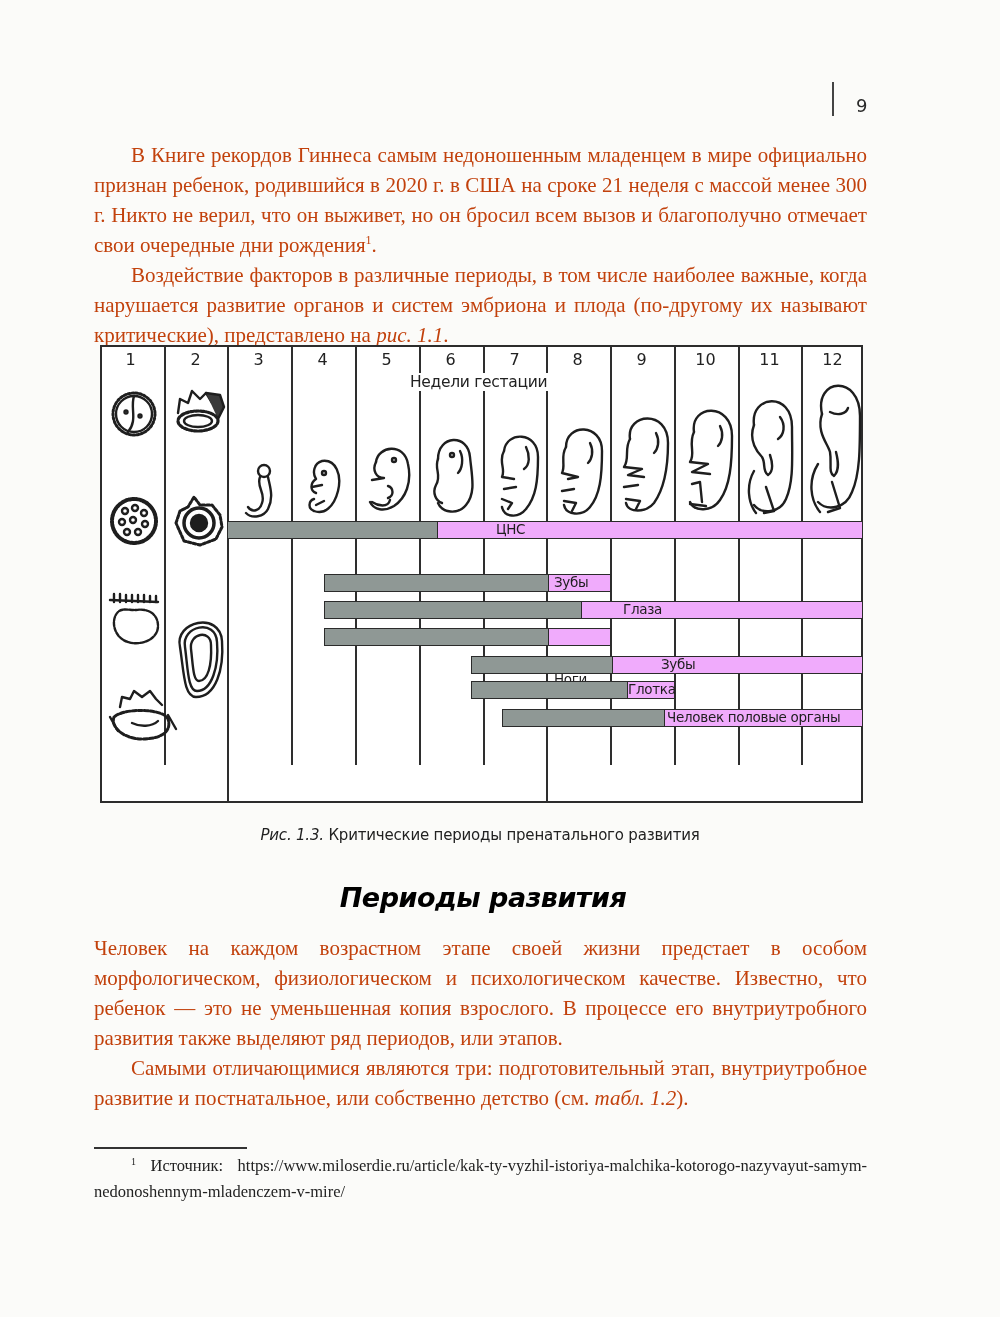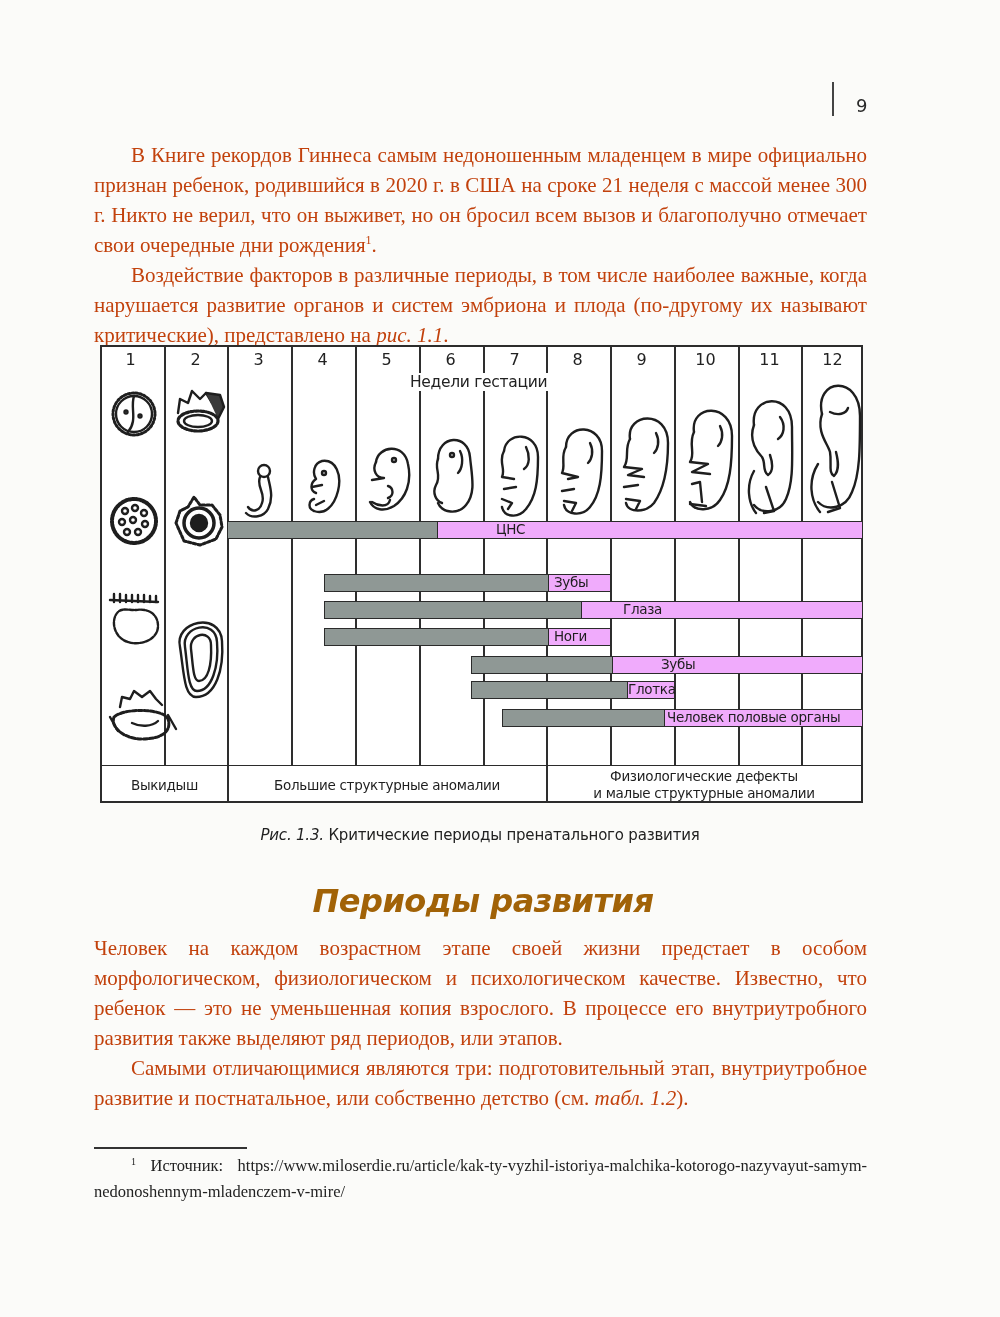--- a/index.html
+++ b/index.html
@@ -20,21 +20,21 @@
   .vline { position:absolute; width:1.6px; background:#2e2e2e; }
   .wk { position:absolute; top:3px; width:63px; text-align:center; font-family:"DejaVu Sans", sans-serif; font-size:16px; color:#222; }
   .wklabel { position:absolute; font-family:"DejaVu Sans", sans-serif; font-size:15.5px; color:#222; background:#fff; padding:0 2px; letter-spacing:-0.3px; }
   .bar { position:absolute; height:18px; border:1.6px solid #2b2b2b; box-sizing:border-box; background:#f0abfc; }
   .bar .fill { position:absolute; left:0; top:0; bottom:0; background:#8f9895; border-right:1.6px solid #2b2b2b; }
   .bar .lbl { position:absolute; top:-1px; font-family:"DejaVu Sans", sans-serif; font-size:13.5px; color:#1e1e1e; white-space:nowrap; letter-spacing:-0.3px; }
   .bottomrow { position:absolute; left:0; right:0; top:418px; height:38px; border-top:1.6px solid #2b2b2b; }
   .bcell { position:absolute; top:0; height:38px; display:flex; align-items:center; justify-content:center; text-align:center; font-family:"DejaVu Sans", sans-serif; font-size:13.5px; line-height:17px; color:#1e1e1e; letter-spacing:-0.3px; }
   .caption { position:absolute; top:826px; left:0; width:960px; text-align:center; font-family:"DejaVu Sans", sans-serif; font-size:15px; color:#222; letter-spacing:-0.2px; }
   .caption i { font-style:italic; }
-  .h2 { position:absolute; top:882px; left:0; width:966px; text-align:center; font-family:"DejaVu Sans", sans-serif; font-weight:bold; font-style:italic; font-size:32px; color:#a16207; letter-spacing:-0.5px; }
+  .h2 { position:absolute; top:882px; left:0; width:966px; text-align:center; font-family:"DejaVu Sans", sans-serif; font-weight:bold; font-style:italic; font-size:27px; color:#000000; letter-spacing:-0.5px; }
   .fnrule { position:absolute; left:94px; top:1147px; width:153px; height:1.5px; background:#333; }
   .fn { position:absolute; left:94px; top:1153px; width:773px; font-family:"Liberation Serif", "DejaVu Serif", serif; font-size:16.5px; line-height:26px; color:#222; }
   .fn p { margin:0; text-indent:37px; text-align:justify; text-align-last:left; }
   .fn sup { font-size:10px; vertical-align:super; line-height:0; }
   svg.emb { position:absolute; overflow:visible; }
   svg.emb * { fill:none; stroke:#1e1e1e; stroke-width:2.4; stroke-linecap:round; stroke-linejoin:round; }
 </style>
 </head>
 <body>
 
@@ -188,43 +188,35 @@
   <div class="bar" style="left:222px; width:287px; top:227px;">
     <div class="fill" style="width:223px;"></div>
     <span class="lbl" style="left:229px;">Зубы</span>
   </div>
   <div class="bar" style="left:222px; width:539px; top:254px;">
     <div class="fill" style="width:256px;"></div>
     <span class="lbl" style="left:298px;text-align:center;">Глаза</span>
   </div>
   <div class="bar" style="left:222px; width:287px; top:281px;">
     <div class="fill" style="width:223px;"></div>
-    <span class="lbl" style="left:229px;">Ноги</span>
+    <span class="lbl" style="left:229px;margin-top:43px;">Ноги</span>
   </div>
   <div class="bar" style="left:369px; width:392px; top:309px;">
     <div class="fill" style="width:140px;"></div>
     <span class="lbl" style="left:156px;margin-left:33px;">Зубы</span>
   </div>
   <div class="bar" style="left:369px; width:204px; top:334px;">
     <div class="fill" style="width:155px;"></div>
     <span class="lbl" style="left:156px;">Глотка</span>
   </div>
   <div class="bar" style="left:400px; width:361px; top:362px;">
     <div class="fill" style="width:161px;"></div>
     <span class="lbl" style="left:164px;">Человек половые органы</span>
   </div>
 
-  <div class="bottomrow">
-    <div class="bcell" style="left:0; width:125px;">Выкидыш</div>
-    <div class="bcell" style="left:126px; width:318px;">Большие структурные аномалии</div>
-    <div class="bcell" style="left:445px; width:314px; flex-direction:column;">
-      <span>Физиологические дефекты</span>
-      <span>и малые структурные аномалии</span>
-    </div>
-  </div>
 </div>
 
 <div class="caption">
   <i>Рис. 1.3.</i><span> Критические периоды пренатального развития</span>
 </div>
 
 <div class="h2">Периоды развития</div>
 
 <div class="para serif" style="top:933px;">
   <p class="noindent"><span>Человек на каждом возрастном этапе своей жизни предстает в особом морфологическом, физиологическом и психологическом качестве. Известно, что ребенок — это не уменьшенная копия взрослого. В процессе его внутриутробного развития также выделяют ряд периодов, или этапов.</span></p>

